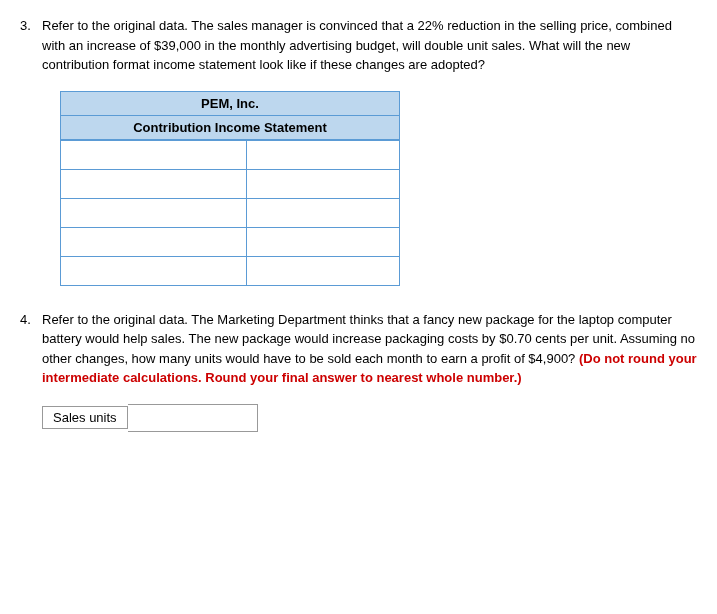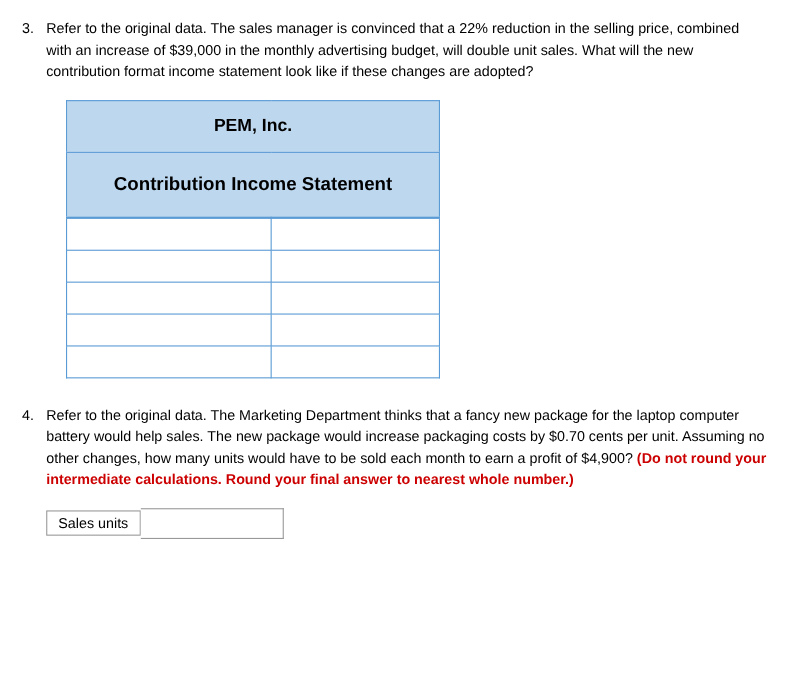--- a/index.html
+++ b/index.html
@@ -50,32 +50,32 @@
     .income-table {
       width: 100%;
       border-collapse: collapse;
       border: 1px solid #5b9bd5;
     }
 
     .income-table .header-row-title {
       text-align: center;
       font-weight: bold;
       background-color: #bdd7ee;
-      padding: 14px 6px;
+      padding: 4px 6px;
       border-bottom: 1px solid #5b9bd5;
-      font-size: 16px;
+      font-size: 13px;
     }
 
     .income-table .header-row-subtitle {
       text-align: center;
       font-weight: bold;
       background-color: #bdd7ee;
-      padding: 19px 6px;
+      padding: 4px 6px;
       border-bottom: 2px solid #5b9bd5;
-      font-size: 17px;
+      font-size: 13px;
     }
 
     .income-table .data-row td {
       border: 1px solid #5b9bd5;
       padding: 4px 6px;
       height: 26px;
     }
 
     .income-table .data-row td.label-col {
       width: 55%;

